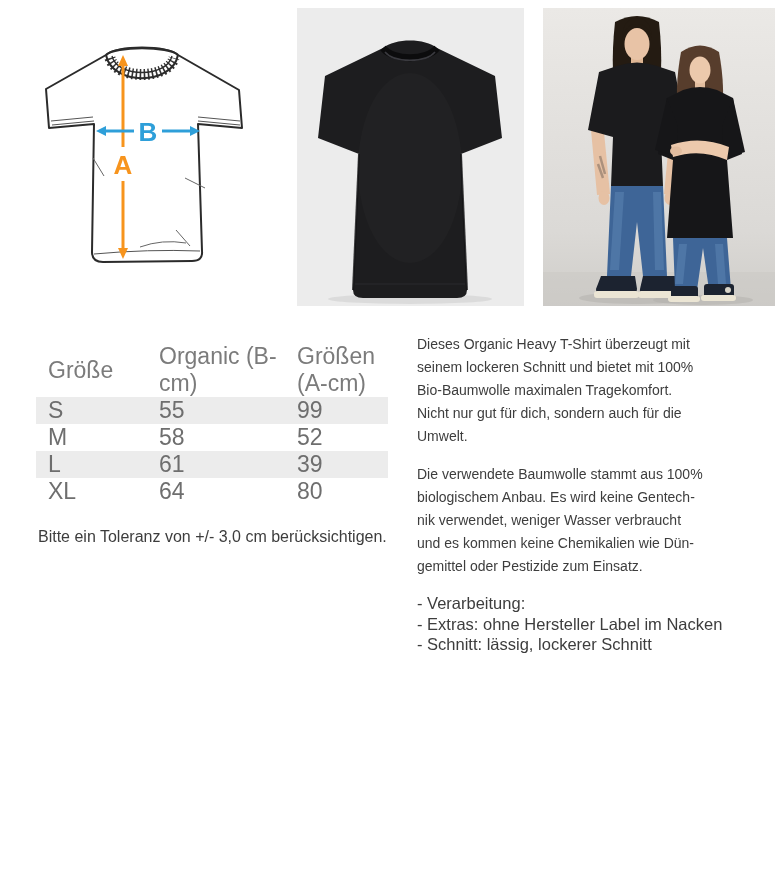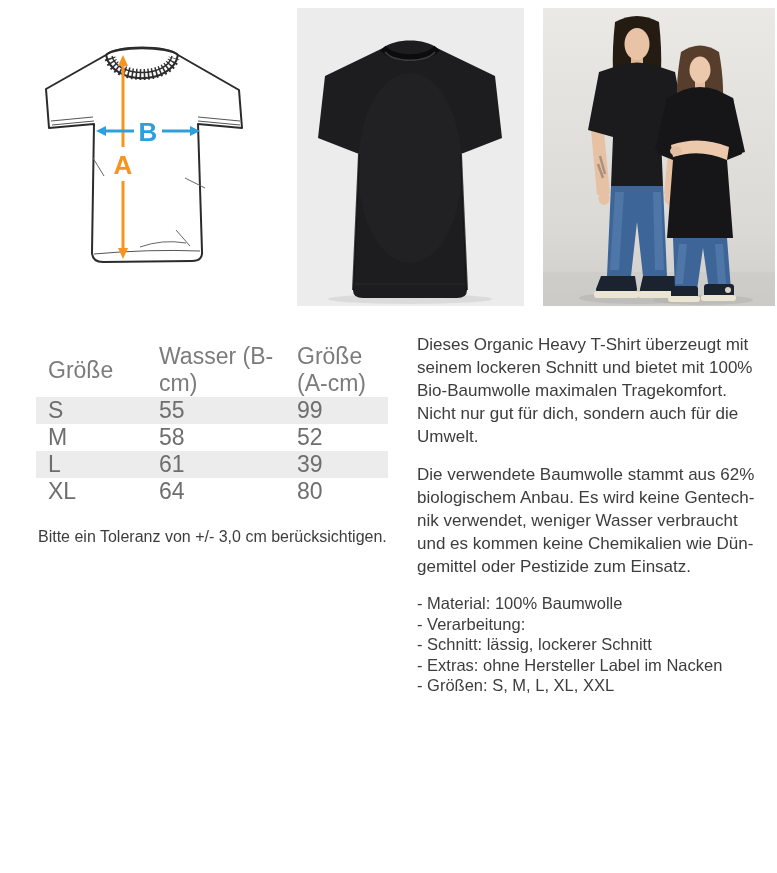--- a/index.html
+++ b/index.html
@@ -35,21 +35,21 @@
   .size-table tbody tr:nth-child(odd) { background:#ececec; }
 
   .tolerance {
     position:absolute; left:38px; top:525px;
     font-size:16px; line-height:23px; color:#3d3d3d; white-space:pre;
   }
 
   
   .description { position:absolute; left:417px; top:333px; width:360px; }
   .para {
-    font-size:17px; line-height:23px; color:#3d3d3d;
+    font-size:14px; line-height:23px; color:#3d3d3d;
     white-space:pre; margin:0 16px 15px 0;
   }
   .specs { margin-top:1px; }
   .spec { font-size:16.5px; line-height:20.6px; color:#3d3d3d; white-space:pre; }
   .spec-flex { display:flex; align-items:flex-end; }
   .spec-val { white-space:pre; margin-left:7px; }
 </style>
 </head>
 <body>
 
@@ -169,22 +169,22 @@
 
   <table class="size-table">
     <colgroup>
         <col class="c1">
         <col class="c2">
         <col class="c3">
       </colgroup>
     <thead>
       <tr>
         <th>Größe</th>
-        <th>Wasser (B-cm)</th>
-        <th>Größe (A-cm)</th>
+        <th>Organic (B-cm)</th>
+        <th>Größen (A-cm)</th>
       </tr>
     </thead>
     <tbody>
       <tr>
         <td>S</td>
         <td>55</td>
         <td>99</td>
       </tr>
       <tr>
         <td>M</td>
@@ -205,29 +205,27 @@
   </table>
 
   <div class="tolerance">Bitte ein Toleranz von +/- 3,0 cm berücksichtigen.</div>
 
   <div class="description">
     <p class="para">Dieses Organic Heavy T-Shirt überzeugt mit
 seinem lockeren Schnitt und bietet mit 100%
 Bio-Baumwolle maximalen Tragekomfort.
 Nicht nur gut für dich, sondern auch für die
 Umwelt.</p>
-    <p class="para">Die verwendete Baumwolle stammt aus 62%
+    <p class="para">Die verwendete Baumwolle stammt aus 100%
 biologischem Anbau. Es wird keine Gentech-
 nik verwendet, weniger Wasser verbraucht
 und es kommen keine Chemikalien wie Dün-
 gemittel oder Pestizide zum Einsatz.</p>
     <div class="specs">
-      <div class="spec">- Material: 100% Baumwolle</div>
       <div class="spec spec-flex">
         <span>- Verarbeitung: </span>
       </div>
+      <div class="spec">- Extras: ohne Hersteller Label im Nacken</div>
       <div class="spec">- Schnitt: lässig, lockerer Schnitt</div>
-      <div class="spec">- Extras: ohne Hersteller Label im Nacken</div>
-      <div class="spec">- Größen: S, M, L, XL, XXL</div>
     </div>
   </div>
 
 </div>
 
 </body></html>

